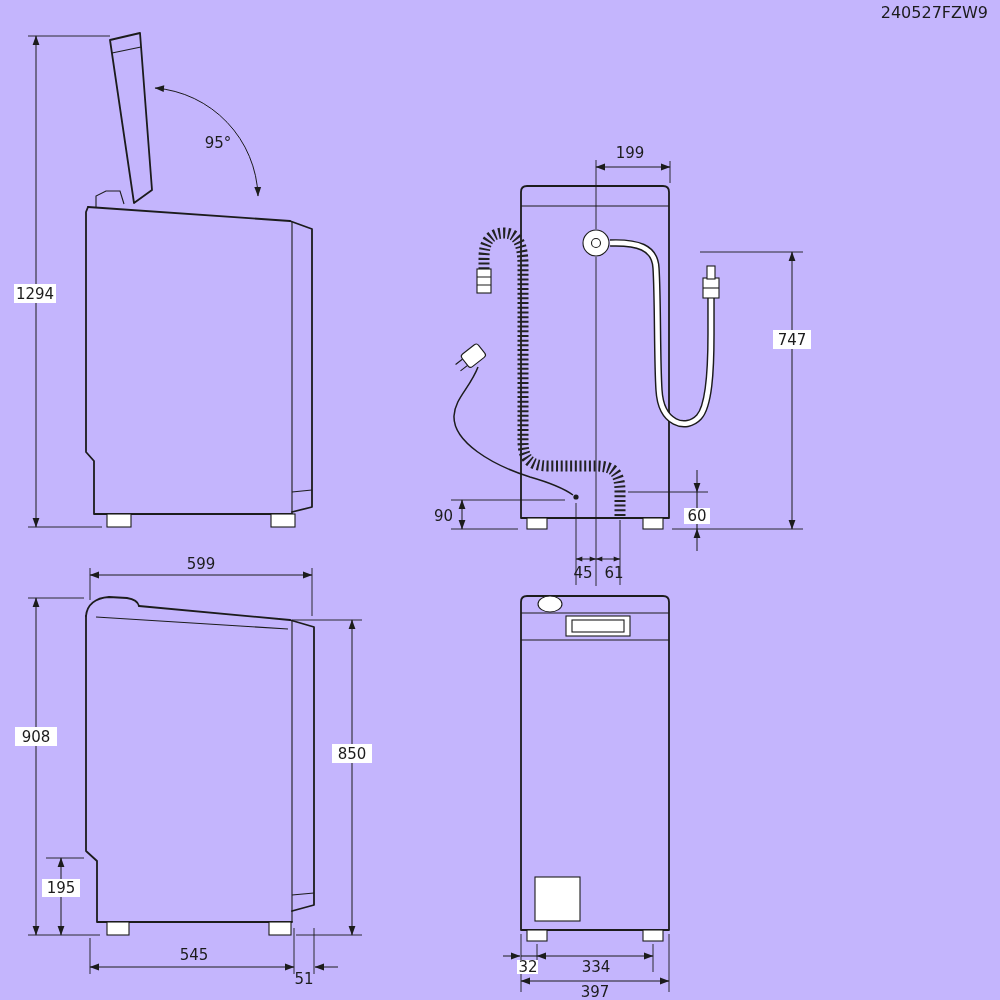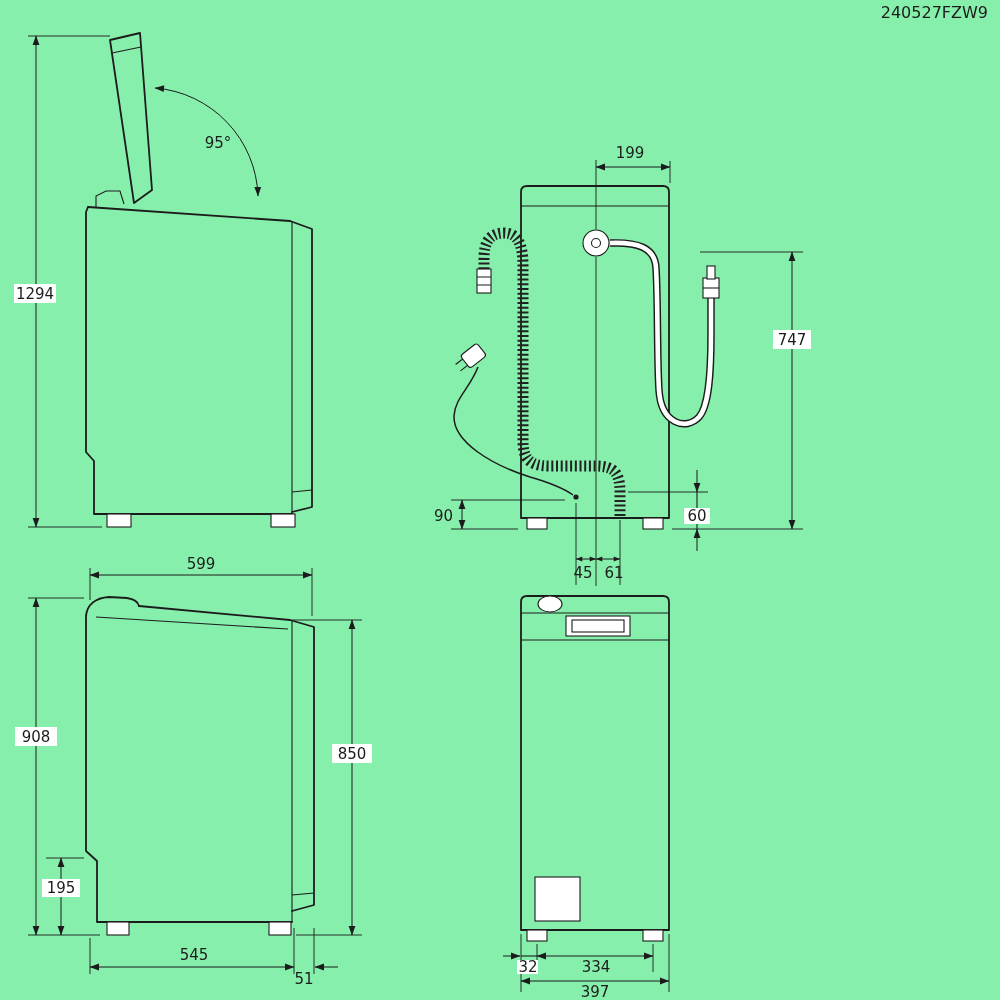--- a/index.html
+++ b/index.html
@@ -1,16 +1,16 @@
 <!DOCTYPE html>
 <html><head>
 <meta charset="utf-8">
 <style>
   html,body{margin:0;padding:0;background:#ffffff;}
-  .page{position:relative;width:1000px;height:1000px;background:#86efac;overflow:hidden;
+  .page{position:relative;width:1000px;height:1000px;background:#c4b5fd;overflow:hidden;
         font-family:"DejaVu Sans",sans-serif;}
   svg{display:block;}
   .outline{stroke:#1c1c1c;stroke-width:1.8;fill:none;stroke-linejoin:round;stroke-linecap:round;}
   .thin{stroke:#1c1c1c;stroke-width:1.1;fill:none;}
   .thinf{stroke:#1c1c1c;stroke-width:1.1;fill:#ffffff;}
   .ext{stroke:#1c1c1c;stroke-width:0.9;fill:none;}
   .dim{stroke:#1c1c1c;stroke-width:1;fill:none;marker-start:url(#arr);marker-end:url(#arr);}
   .dimS{stroke:#1c1c1c;stroke-width:1;fill:none;marker-start:url(#arrS);marker-end:url(#arrS);}
   .dimE{stroke:#1c1c1c;stroke-width:1;fill:none;marker-end:url(#arr);}
   .lbl{font:15px "DejaVu Sans",sans-serif;fill:#1c1c1c;}

